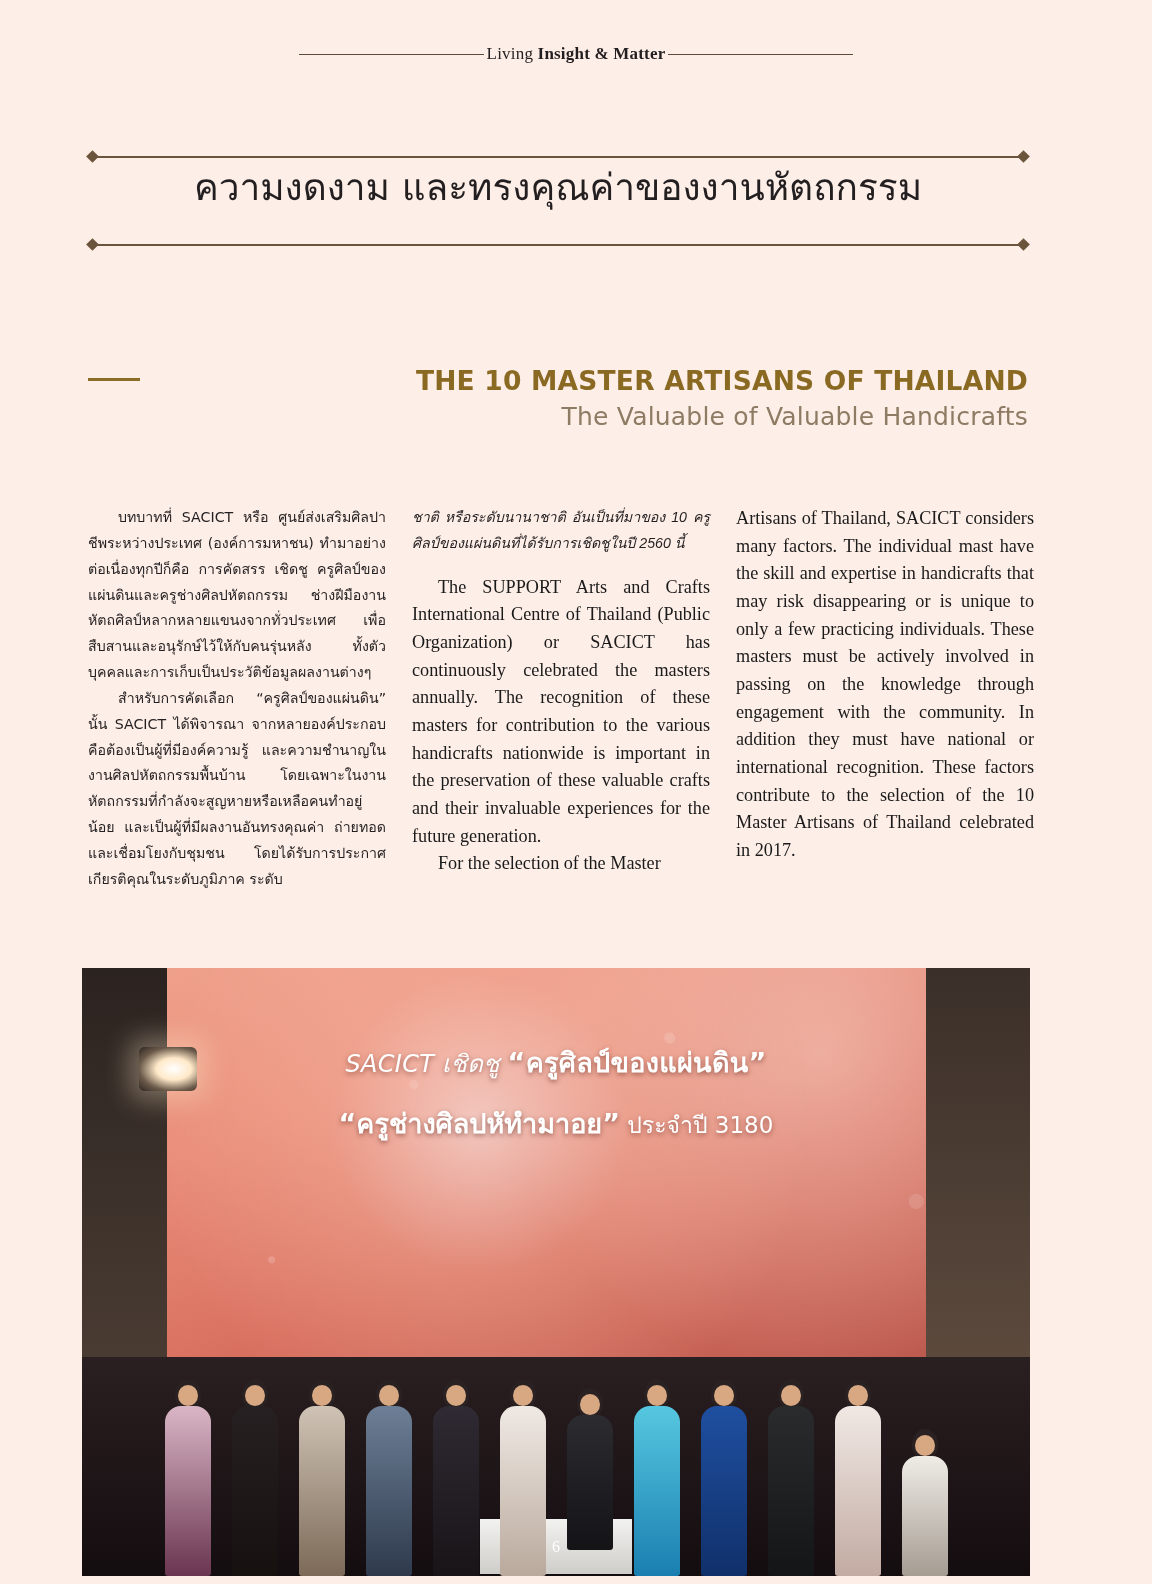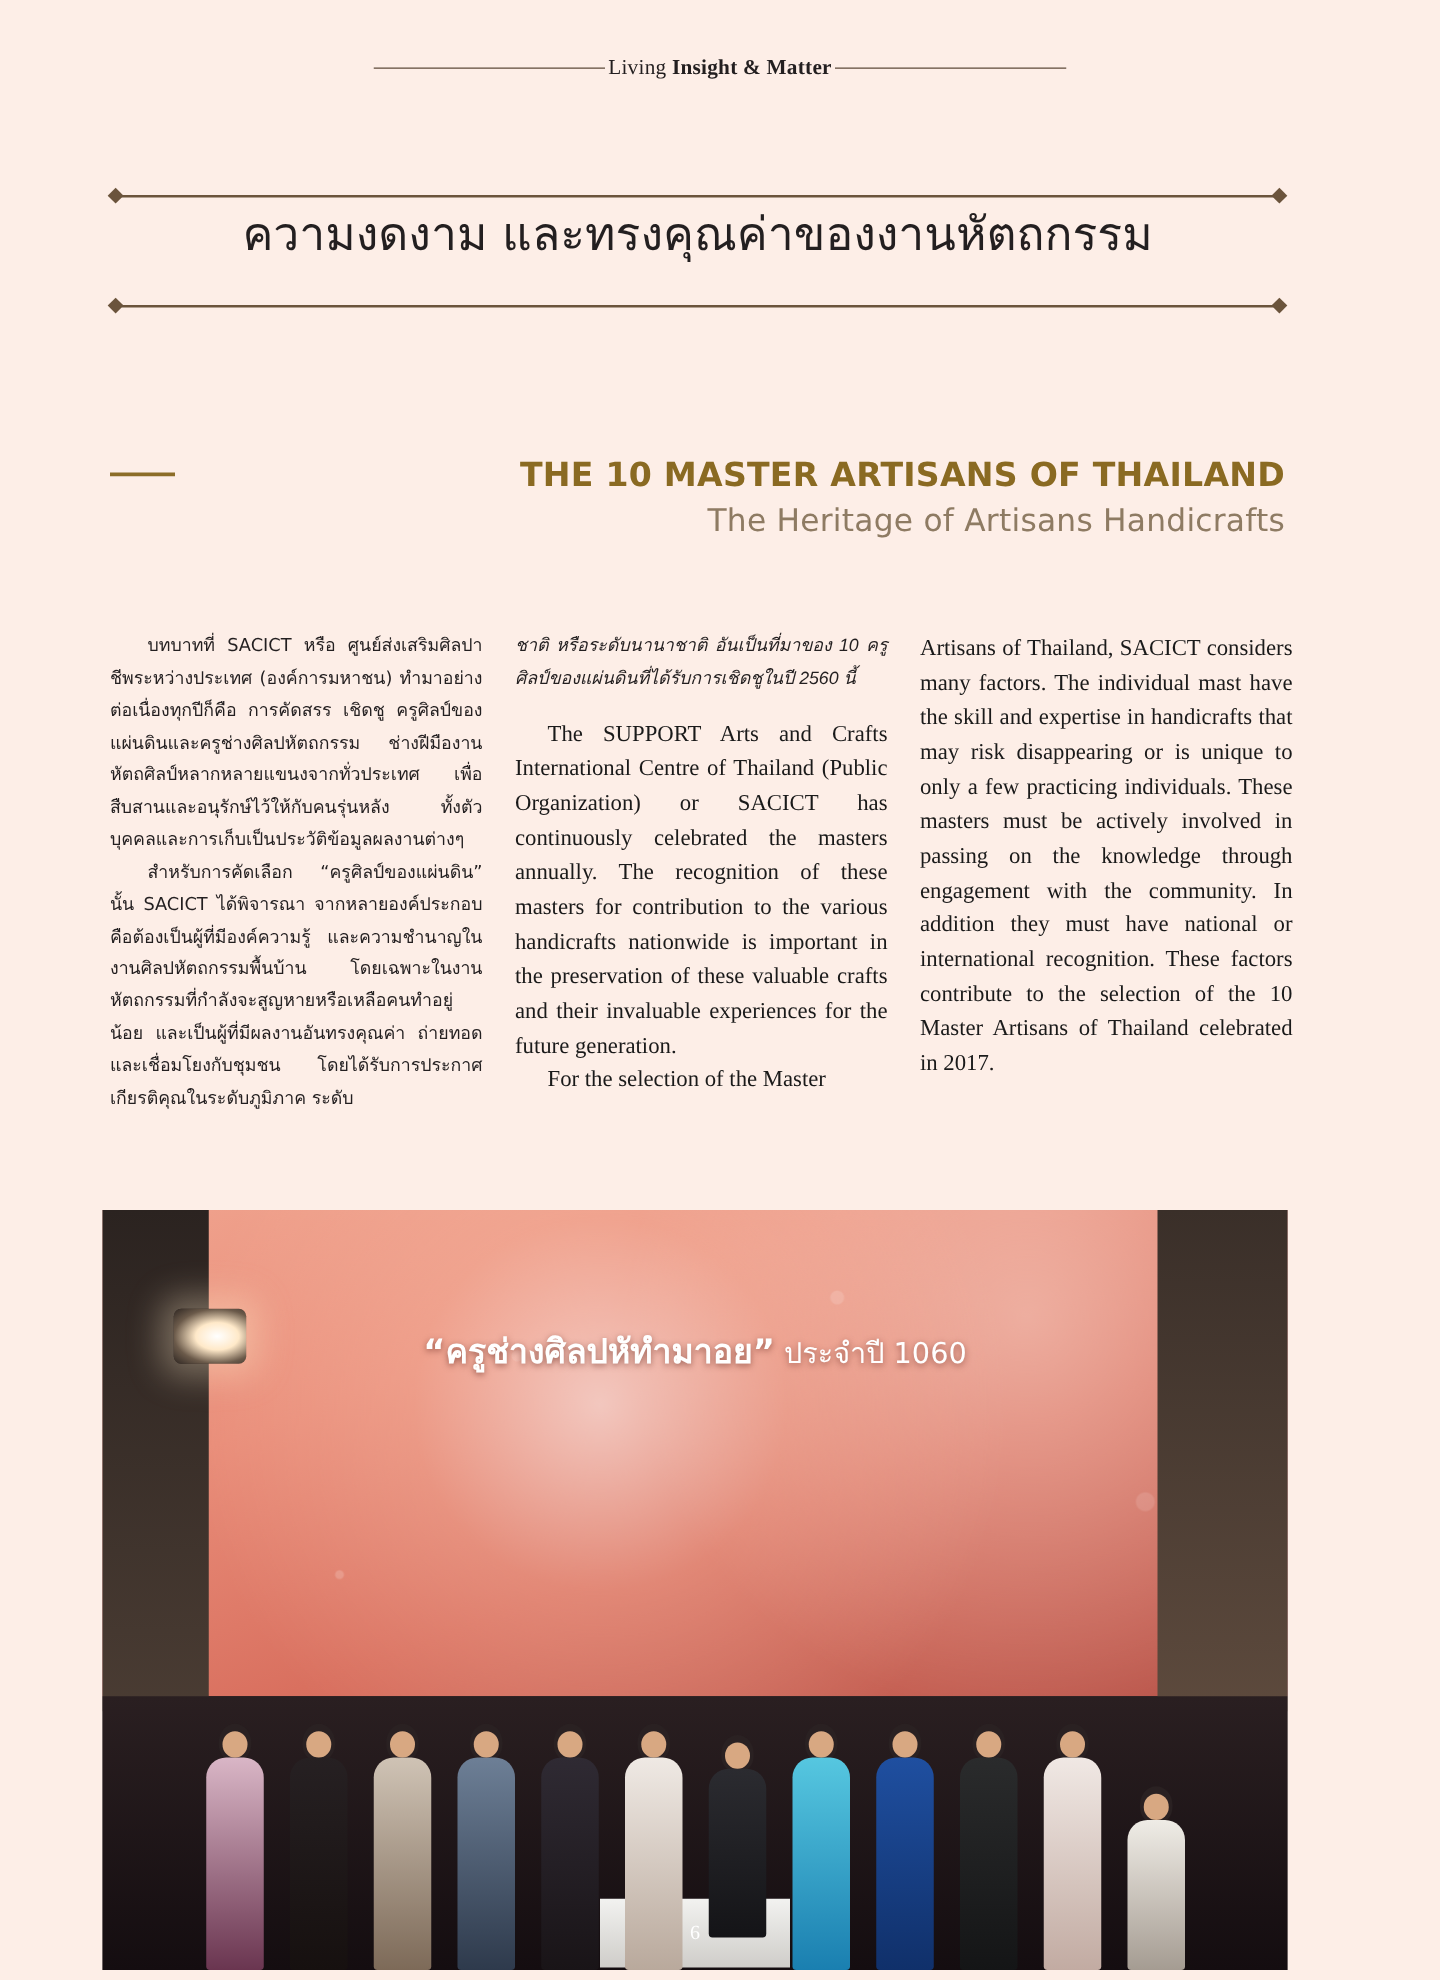--- a/index.html
+++ b/index.html
@@ -337,21 +337,21 @@
     <span class="line"></span>
     <span class="sq right"></span>
   </div>
 </div>
 
 <div class="en-head-wrap">
   <div class="en-head-line1">
     <span class="dash"></span>
     <span class="en-title">THE 10 MASTER ARTISANS OF THAILAND</span>
   </div>
-  <div class="en-subtitle">The Heritage of Artisans Handicrafts</div>
+  <div class="en-subtitle">The Valuable of Valuable Handicrafts</div>
 </div>
 
 <div class="columns">
 
   <div class="col thai">
     <p class="indent">บทบาทที่ SACICT หรือ ศูนย์ส่งเสริมศิลปาชีพระหว่างประเทศ (องค์การมหาชน) ทำมาอย่างต่อเนื่องทุกปีก็คือ การคัดสรร เชิดชู ครูศิลป์ของแผ่นดินและครูช่างศิลปหัตถกรรม ช่างฝีมืองานหัตถศิลป์หลากหลายแขนงจากทั่วประเทศ เพื่อสืบสานและอนุรักษ์ไว้ให้กับคนรุ่นหลัง ทั้งตัวบุคคลและการเก็บเป็นประวัติข้อมูลผลงานต่างๆ</p>
     <p class="indent">สำหรับการคัดเลือก “ครูศิลป์ของแผ่นดิน” นั้น SACICT ได้พิจารณา จากหลายองค์ประกอบ คือต้องเป็นผู้ที่มีองค์ความรู้ และความชำนาญในงานศิลปหัตถกรรมพื้นบ้าน โดยเฉพาะในงานหัตถกรรมที่กำลังจะสูญหายหรือเหลือคนทำอยู่น้อย และเป็นผู้ที่มีผลงานอันทรงคุณค่า ถ่ายทอดและเชื่อมโยงกับชุมชน โดยได้รับการประกาศเกียรติคุณในระดับภูมิภาค ระดับ</p>
   </div>
 
   <div class="col en">
@@ -367,22 +367,25 @@
 
 </div>
 
 <div class="photo">
   <div class="screen"></div>
   <div class="side-left"></div>
   <div class="side-right"></div>
   <div class="spot"></div>
 
   <div class="screen-text">
+    <div class="l1">
+      <span class="plain">SACICT </span><span class="plain">เชิดชู </span><span>“ครูศิลป์ของแผ่นดิน”</span>
+    </div>
     <div class="l2">
-      <span>“ครูช่างศิลปหัทำมาอย”</span><span class="plain"> ประจำปี 1060</span>
+      <span>“ครูช่างศิลปหัทำมาอย”</span><span class="plain"> ประจำปี 3180</span>
     </div>
   </div>
 
   <div class="stage"></div>
   <div class="dais"></div>
 
   <div class="row-people">
     <div class="person">
         <div class="head"></div>
         <div class="face"></div>

